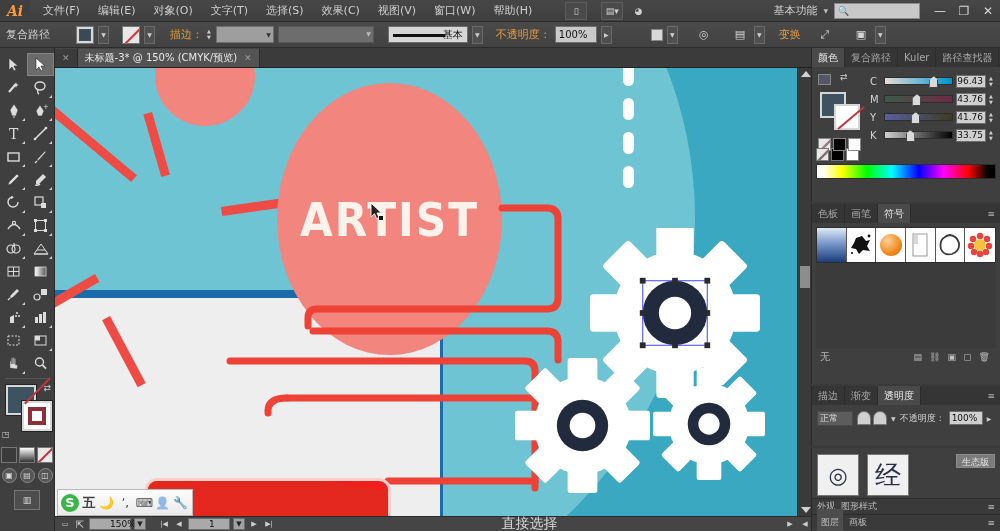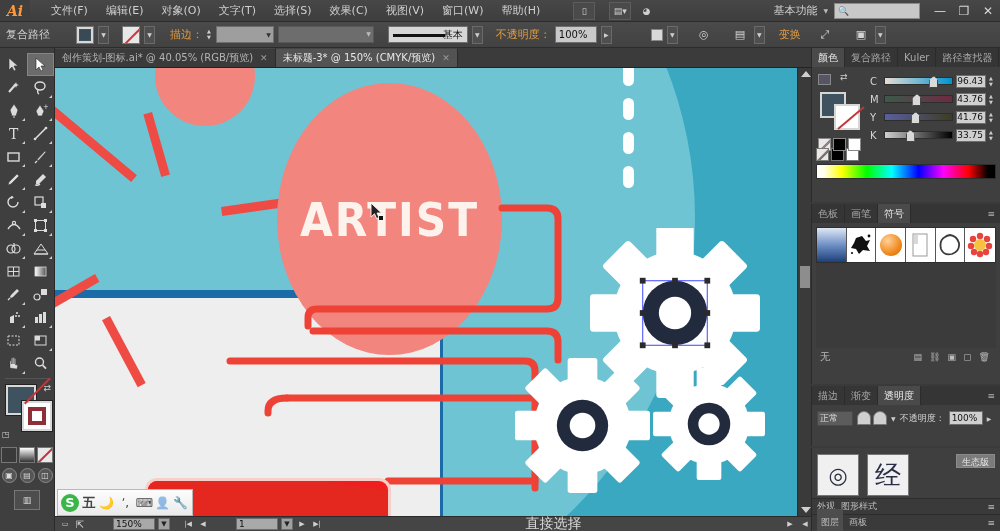--- a/index.html
+++ b/index.html
@@ -16,21 +16,21 @@
   .menubar {
     position:absolute; left:0; top:0; width:1000px; height:22px;
     background: linear-gradient(#474747,#3e3e3e);
     border-bottom:1px solid #2c2c2c;
     display:flex; align-items:center;
   }
   .ai-logo {
     width:30px; height:21px; display:flex; align-items:center; justify-content:center;
     color:#ff9a3c; font-weight:bold; font-size:14px; font-style:italic;
     font-family:"DejaVu Serif","Liberation Serif",serif;
-    background:#3f3f3f; margin-right:12px;
+    background:#3f3f3f; margin-right:4px;
   }
   .menu-item {
     padding:3px 9px; font-size:11px; color:#cfcfcf; white-space:nowrap; cursor:default;
   }
   .mb-spacer { flex:1; }
   .mb-icon {
     width:22px; height:18px; margin:0 2px; border:1px solid #5c5c5c; background:#4a4a4a;
     display:flex; align-items:center; justify-content:center; font-size:9px; color:#d0d0d0;
   }
   .mb-icon.noborder { border:none; background:transparent; }
@@ -250,21 +250,21 @@
   .layer-strip { display:flex; align-items:center; height:16px; padding:0 5px; font-size:9px;
                  color:#bdbdbd; background:#3a3a3a; border-top:1px solid #2d2d2d; gap:6px; }
 
   
   .statusbar {
     position:absolute; left:55px; bottom:0; width:756px; height:15px;
     background:#454545; border-top:1px solid #2b2b2b;
     display:flex; align-items:center; gap:3px; padding-left:4px; font-size:9px; color:#cfcfcf;
   }
   .sb-field { height:12px; background:#a9a9a9; border:1px solid #6c6c6c; font-size:9px; color:#111;
-              display:flex; align-items:center; padding:0 2px;margin-left:24px; }
+              display:flex; align-items:center; padding:0 20px; }
   .sb-btn { width:12px;height:12px;display:flex;align-items:center;justify-content:center;
             font-size:7px;color:#d0d0d0; }
   .sb-status { flex:1; text-align:center; font-size:14px; color:#d8d8d8; }
 
   
   .imebar {
     position:absolute; left:57px; bottom:15px; width:136px; height:27px;
     background: linear-gradient(#fdfdfd,#eaeaea); border:1px solid #b9b9b9;
     display:flex; align-items:center; gap:2px; padding:0 3px; z-index:20;
   }
@@ -347,21 +347,20 @@
     <div class="cb-label" style="color:#e09a3e">变换</div>
     <div style="width:6px"></div>
     <div class="cb-icon">⤢</div>
     <div style="width:8px"></div>
     <div class="cb-icon">▣</div>
     <div class="mini-arrow">▼</div>
   </div>
 
   <div class="tabbar">
     <div class="doctab">
-      <span>创作策划-图标.ai* @ 40.05% (RGB/预览)</span>
       <span class="x">✕</span>
     </div>
     <div class="doctab active">
       <span>未标题-3* @ 150% (CMYK/预览)</span>
       <span class="x">✕</span>
     </div>
   </div>
 
   <div class="toolbar">
     <div class="tool-grid">

